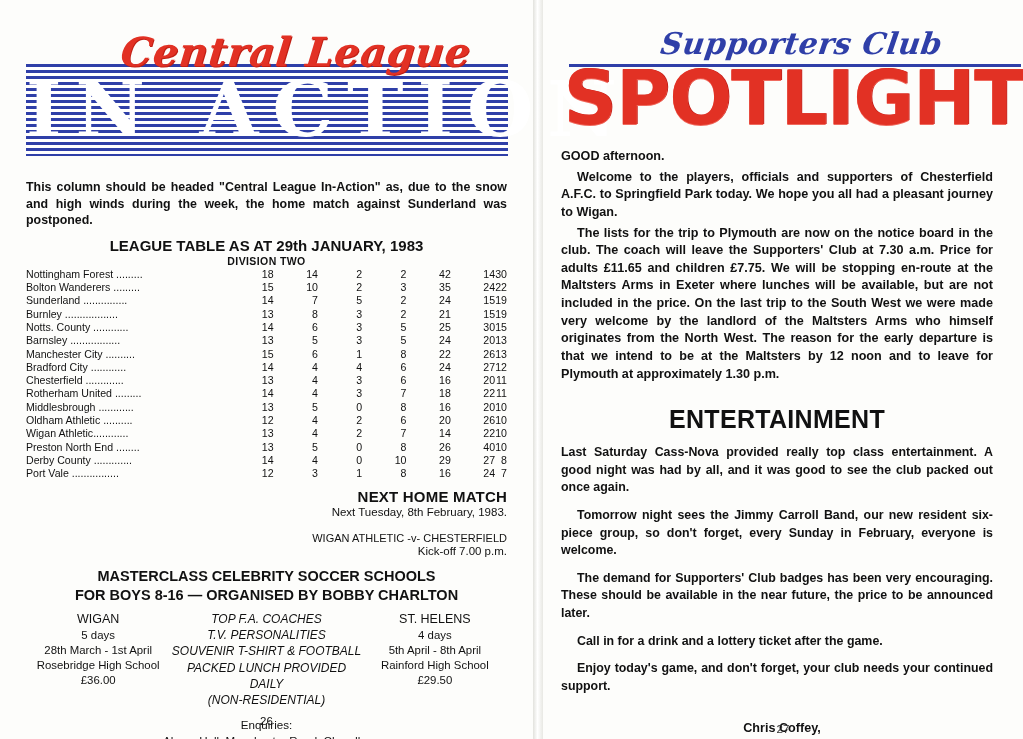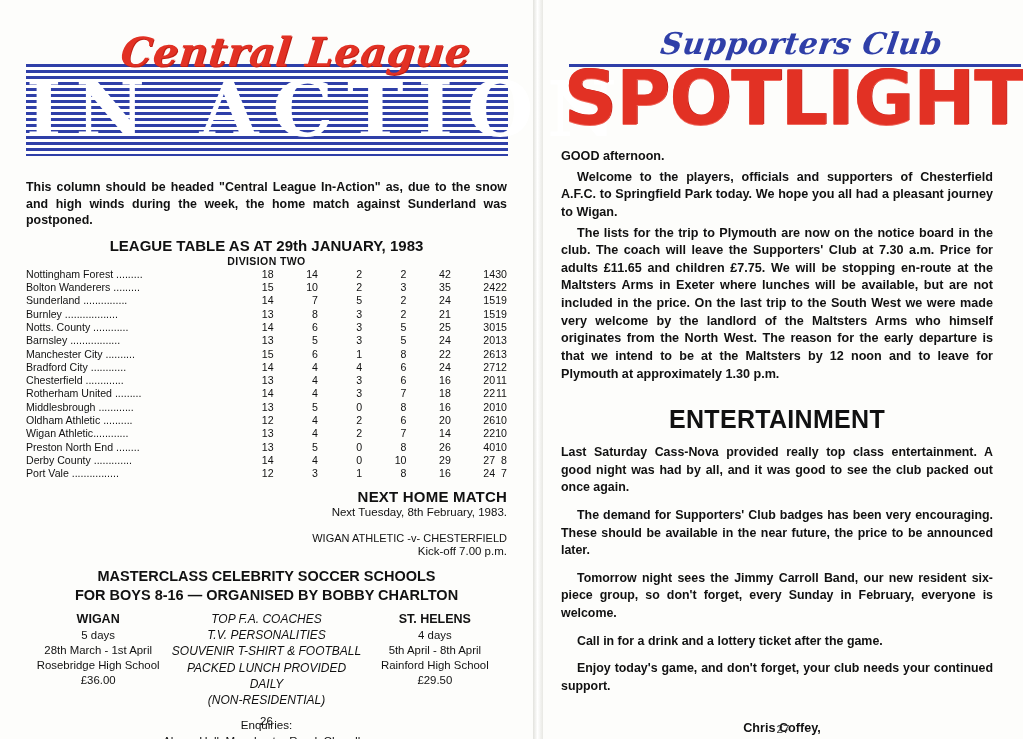--- a/index.html
+++ b/index.html
@@ -169,21 +169,21 @@
     display: flex;
     margin-top: 7px;
     font-size: 11.4px;
   }
   .school-col {
     flex: 0 0 30%;
     text-align: center;
     line-height: 1.33;
   }
   .school-col .name {
-    font-weight: bold;
+    font-weight: normal;
     font-size: 12.5px;
   }
   .school-mid {
     flex: 1;
     text-align: center;
     font-style: italic;
     line-height: 1.35;
     font-size: 12px;
   }
   .enquiries {
@@ -529,22 +529,22 @@
     <div class="r-body" id="right-paras">
         <p>GOOD afternoon.</p>
         <p class="indent">Welcome to the players, officials and supporters of Chesterfield A.F.C. to Springfield Park today. We hope you all had a pleasant journey to Wigan.</p>
         <p class="indent">The lists for the trip to Plymouth are now on the notice board in the club. The coach will leave the Supporters' Club at 7.30 a.m. Price for adults £11.65 and children £7.75. We will be stopping en-route at the Maltsters Arms in Exeter where lunches will be available, but are not included in the price. On the last trip to the South West we were made very welcome by the landlord of the Maltsters Arms who himself originates from the North West. The reason for the early departure is that we intend to be at the Maltsters by 12 noon and to leave for Plymouth at approximately 1.30 p.m.</p>
       </div>
 
     <div class="entertainment">ENTERTAINMENT</div>
 
     <div class="r-body2" id="right-paras2">
         <p>Last Saturday Cass-Nova provided really top class entertainment. A good night was had by all, and it was good to see the club packed out once again.</p>
+        <p class="indent">Tomorrow night sees the Jimmy Carroll Band, our new resident six-piece group, so don't forget, every Sunday in February, everyone is welcome.</p>
         <p class="indent">The demand for Supporters' Club badges has been very encouraging. These should be available in the near future, the price to be announced later.</p>
-        <p class="indent">Tomorrow night sees the Jimmy Carroll Band, our new resident six-piece group, so don't forget, every Sunday in February, everyone is welcome.</p>
         <p class="indent">Call in for a drink and a lottery ticket after the game.</p>
         <p class="indent">Enjoy today's game, and don't forget, your club needs your continued support.</p>
       </div>
 
     <div class="signoff">
       <div class="name">Chris Coffey,</div>
 
     </div>
 
     <div class="pagenum-right">27</div>

